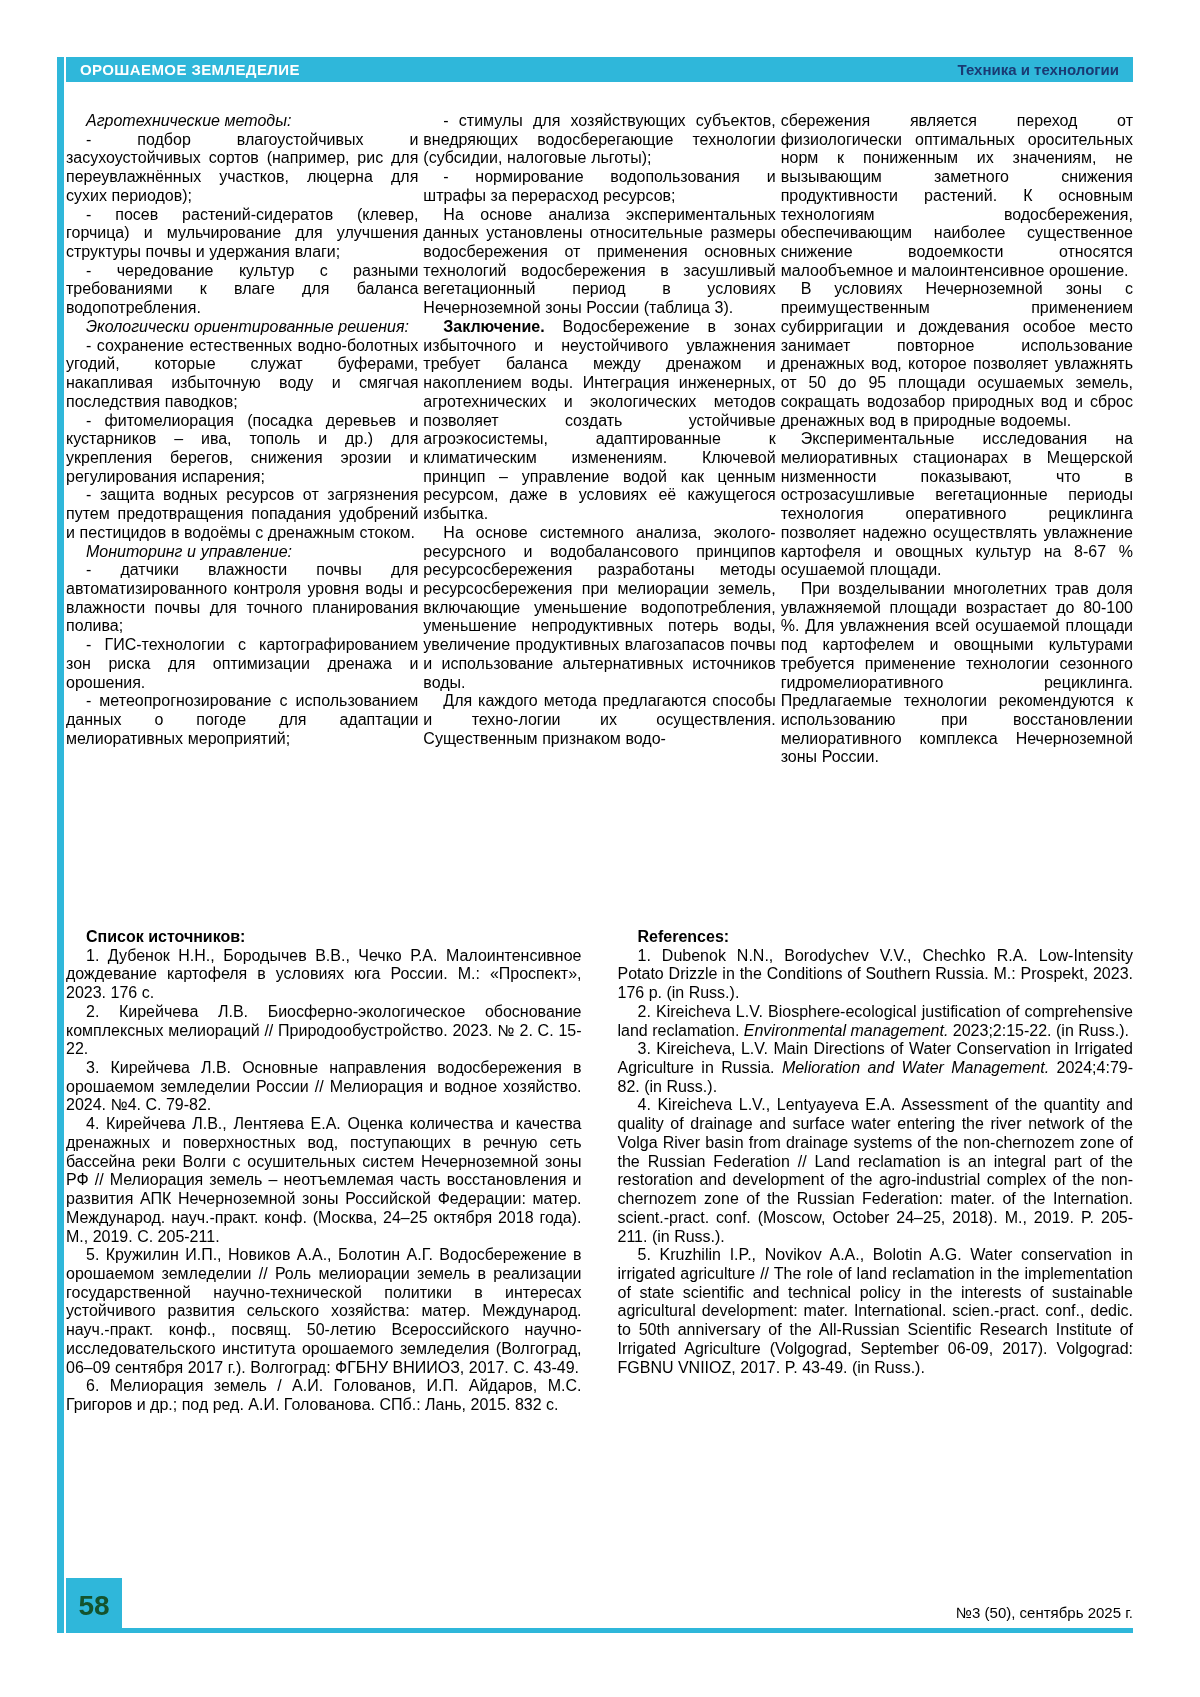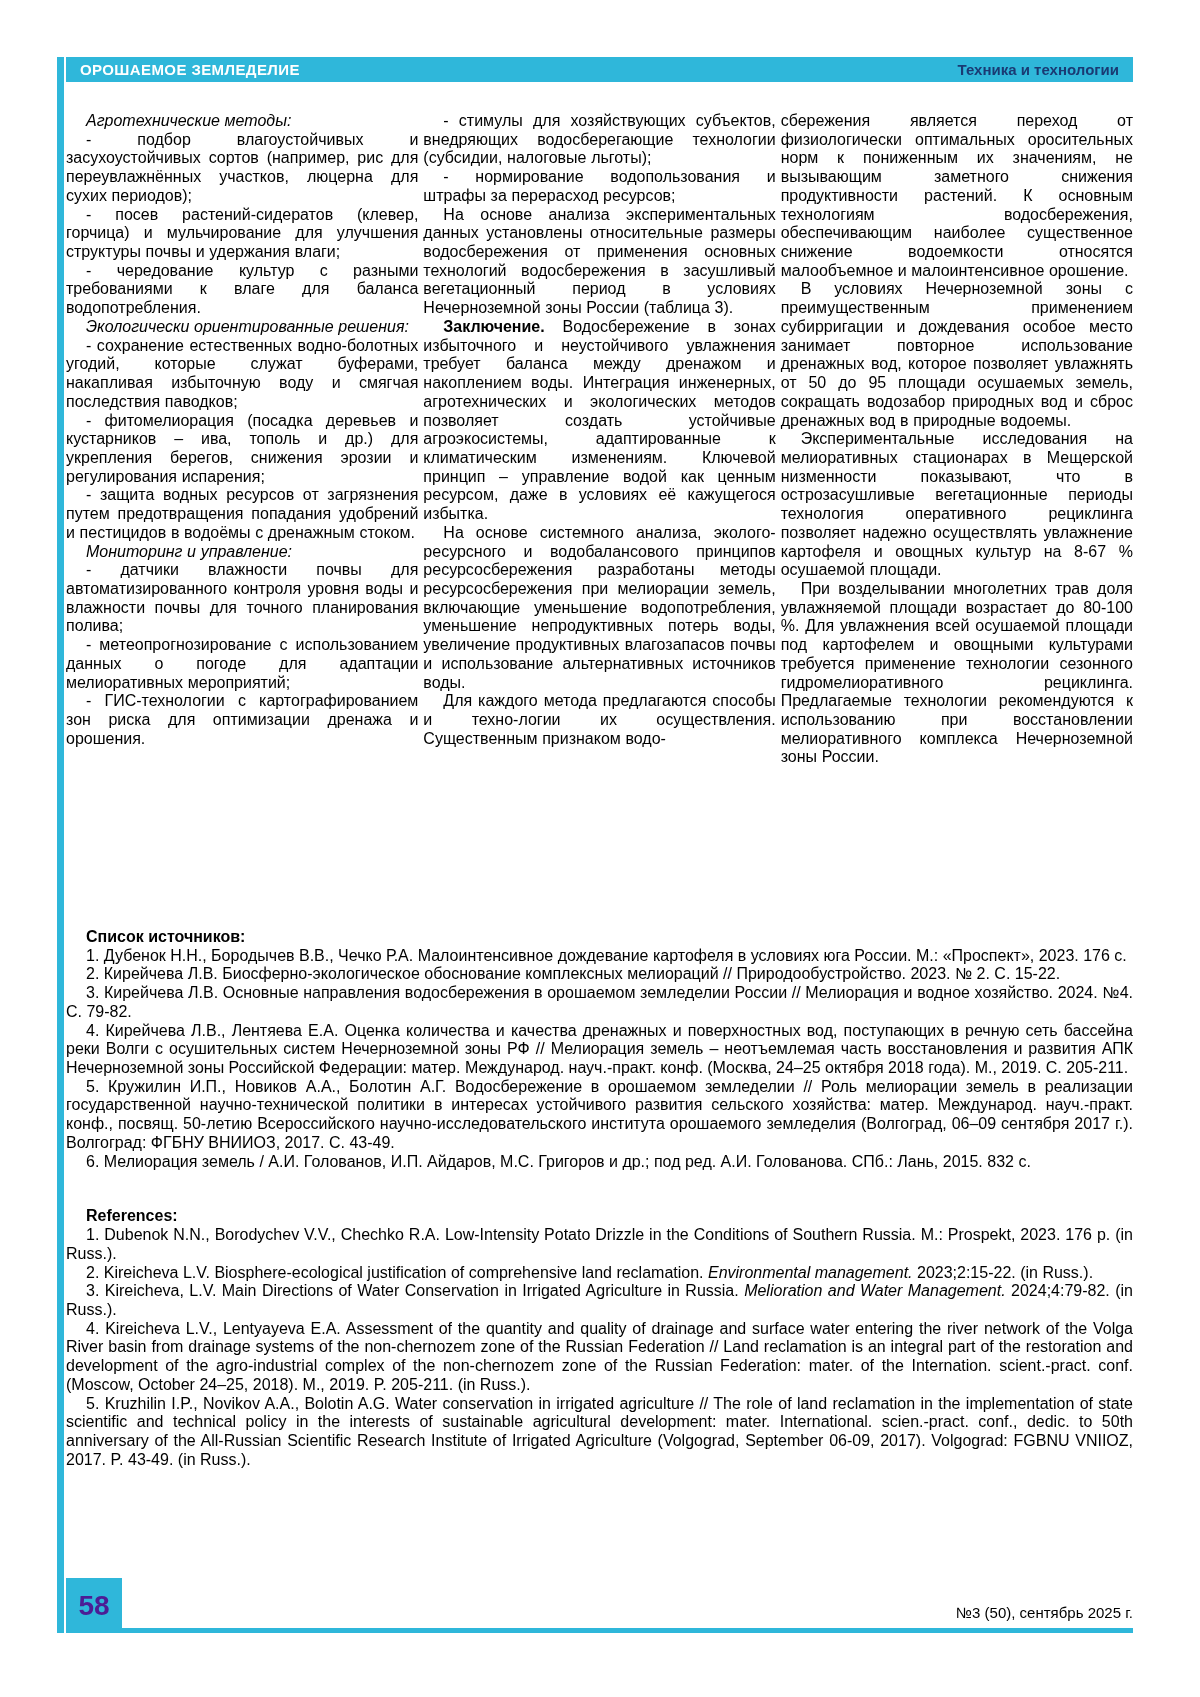--- a/index.html
+++ b/index.html
@@ -47,42 +47,42 @@
     text-align: justify;
     text-indent: 20px;
     word-spacing: 0.2px;
   }
   .body-col p.italic { font-style: italic; }
   .body-col p.no-indent { text-indent: 0; }
 
   
   .refs {
     position: absolute; left: 66px; top: 928px; width: 1067px;
-    display: flex; gap: 36px; flex-direction: column;
+    display: flex; gap: 36px;
   }
   .refs-col { flex: 1 1 0; }
   .refs-title {
     margin: 0 0 2px 0;
     font-size: 16px; font-weight: 700; text-align: center; line-height: 1.25;
   }
   .refs-col p {
     margin: 0;
     font-size: 16px; line-height: 1.17;
     text-align: justify;
     text-indent: 20px;
   }
 
   
   .page-num-block {
     position: absolute; left: 66px; top: 1578px; width: 56px; height: 55px;
     background: var(--accent);
     display: flex; align-items: center; justify-content: center;
   }
   .page-num {
-    font-size: 28px; font-weight: 700; color: #4c1d95;
+    font-size: 28px; font-weight: 700; color: #14532d;
   }
   .footer-line {
     position: absolute; left: 122px; top: 1628px; width: 1011px; height: 5px;
     background: var(--accent);
   }
   .issue-info {
     position: absolute; right: 67px; top: 1604px;
     font-size: 15px; color: var(--ink);
   }
 </style>
@@ -103,22 +103,22 @@
         <p class="italic"><span>Агротехнические методы:</span></p>
         <p><span>- подбор влагоустойчивых и засухоустойчивых сортов (например, рис для переувлажнённых участков, люцерна для сухих периодов);</span></p>
         <p><span>- посев растений-сидератов (клевер, горчица) и мульчирование для улучшения структуры почвы и удержания влаги;</span></p>
         <p><span>- чередование культур с разными требованиями к влаге для баланса водопотребления.</span></p>
         <p class="italic"><span>Экологически ориентированные решения:</span></p>
         <p><span>- сохранение естественных водно-болотных угодий, которые служат буферами, накапливая избыточную воду и смягчая последствия паводков;</span></p>
         <p><span>- фитомелиорация (посадка деревьев и кустарников – ива, тополь и др.) для укрепления берегов, снижения эрозии и регулирования испарения;</span></p>
         <p><span>- защита водных ресурсов от загрязнения путем предотвращения попадания удобрений и пестицидов в водоёмы с дренажным стоком.</span></p>
         <p class="italic"><span>Мониторинг и управление:</span></p>
         <p><span>- датчики влажности почвы для автоматизированного контроля уровня воды и влажности почвы для точного планирования полива;</span></p>
+        <p><span>- ГИС-технологии с картографированием зон риска для оптимизации дренажа и орошения.</span></p>
         <p><span>- метеопрогнозирование с использованием данных о погоде для адаптации мелиоративных мероприятий;</span></p>
-        <p><span>- ГИС-технологии с картографированием зон риска для оптимизации дренажа и орошения.</span></p>
       </div>
     <div class="body-col">
         <p><span>- стимулы для хозяйствующих субъектов, внедряющих водосберегающие технологии (субсидии, налоговые льготы);</span></p>
         <p><span>- нормирование водопользования и штрафы за перерасход ресурсов;</span></p>
         <p><span>На основе анализа экспериментальных данных установлены относительные размеры водосбережения от применения основных технологий водосбережения в засушливый вегетационный период в условиях Нечерноземной зоны России (таблица 3).</span></p>
         <p><span style="font-weight: 700;">Заключение.</span><span> Водосбережение в зонах избыточного и неустойчивого увлажнения требует баланса между дренажом и накоплением воды. Интеграция инженерных, агротехнических и экологических методов позволяет создать устойчивые агроэкосистемы, адаптированные к климатическим изменениям. Ключевой принцип – управление водой как ценным ресурсом, даже в условиях её кажущегося избытка.</span></p>
         <p><span>На основе системного анализа, эколого-ресурсного и водобалансового принципов ресурсосбережения разработаны методы ресурсосбережения при мелиорации земель, включающие уменьшение водопотребления, уменьшение непродуктивных потерь воды, увеличение продуктивных влагозапасов почвы и использование альтернативных источников воды.</span></p>
         <p><span>Для каждого метода предлагаются способы и техно-логии их осуществления. Существенным признаком водо-</span></p>
       </div>
     <div class="body-col">

